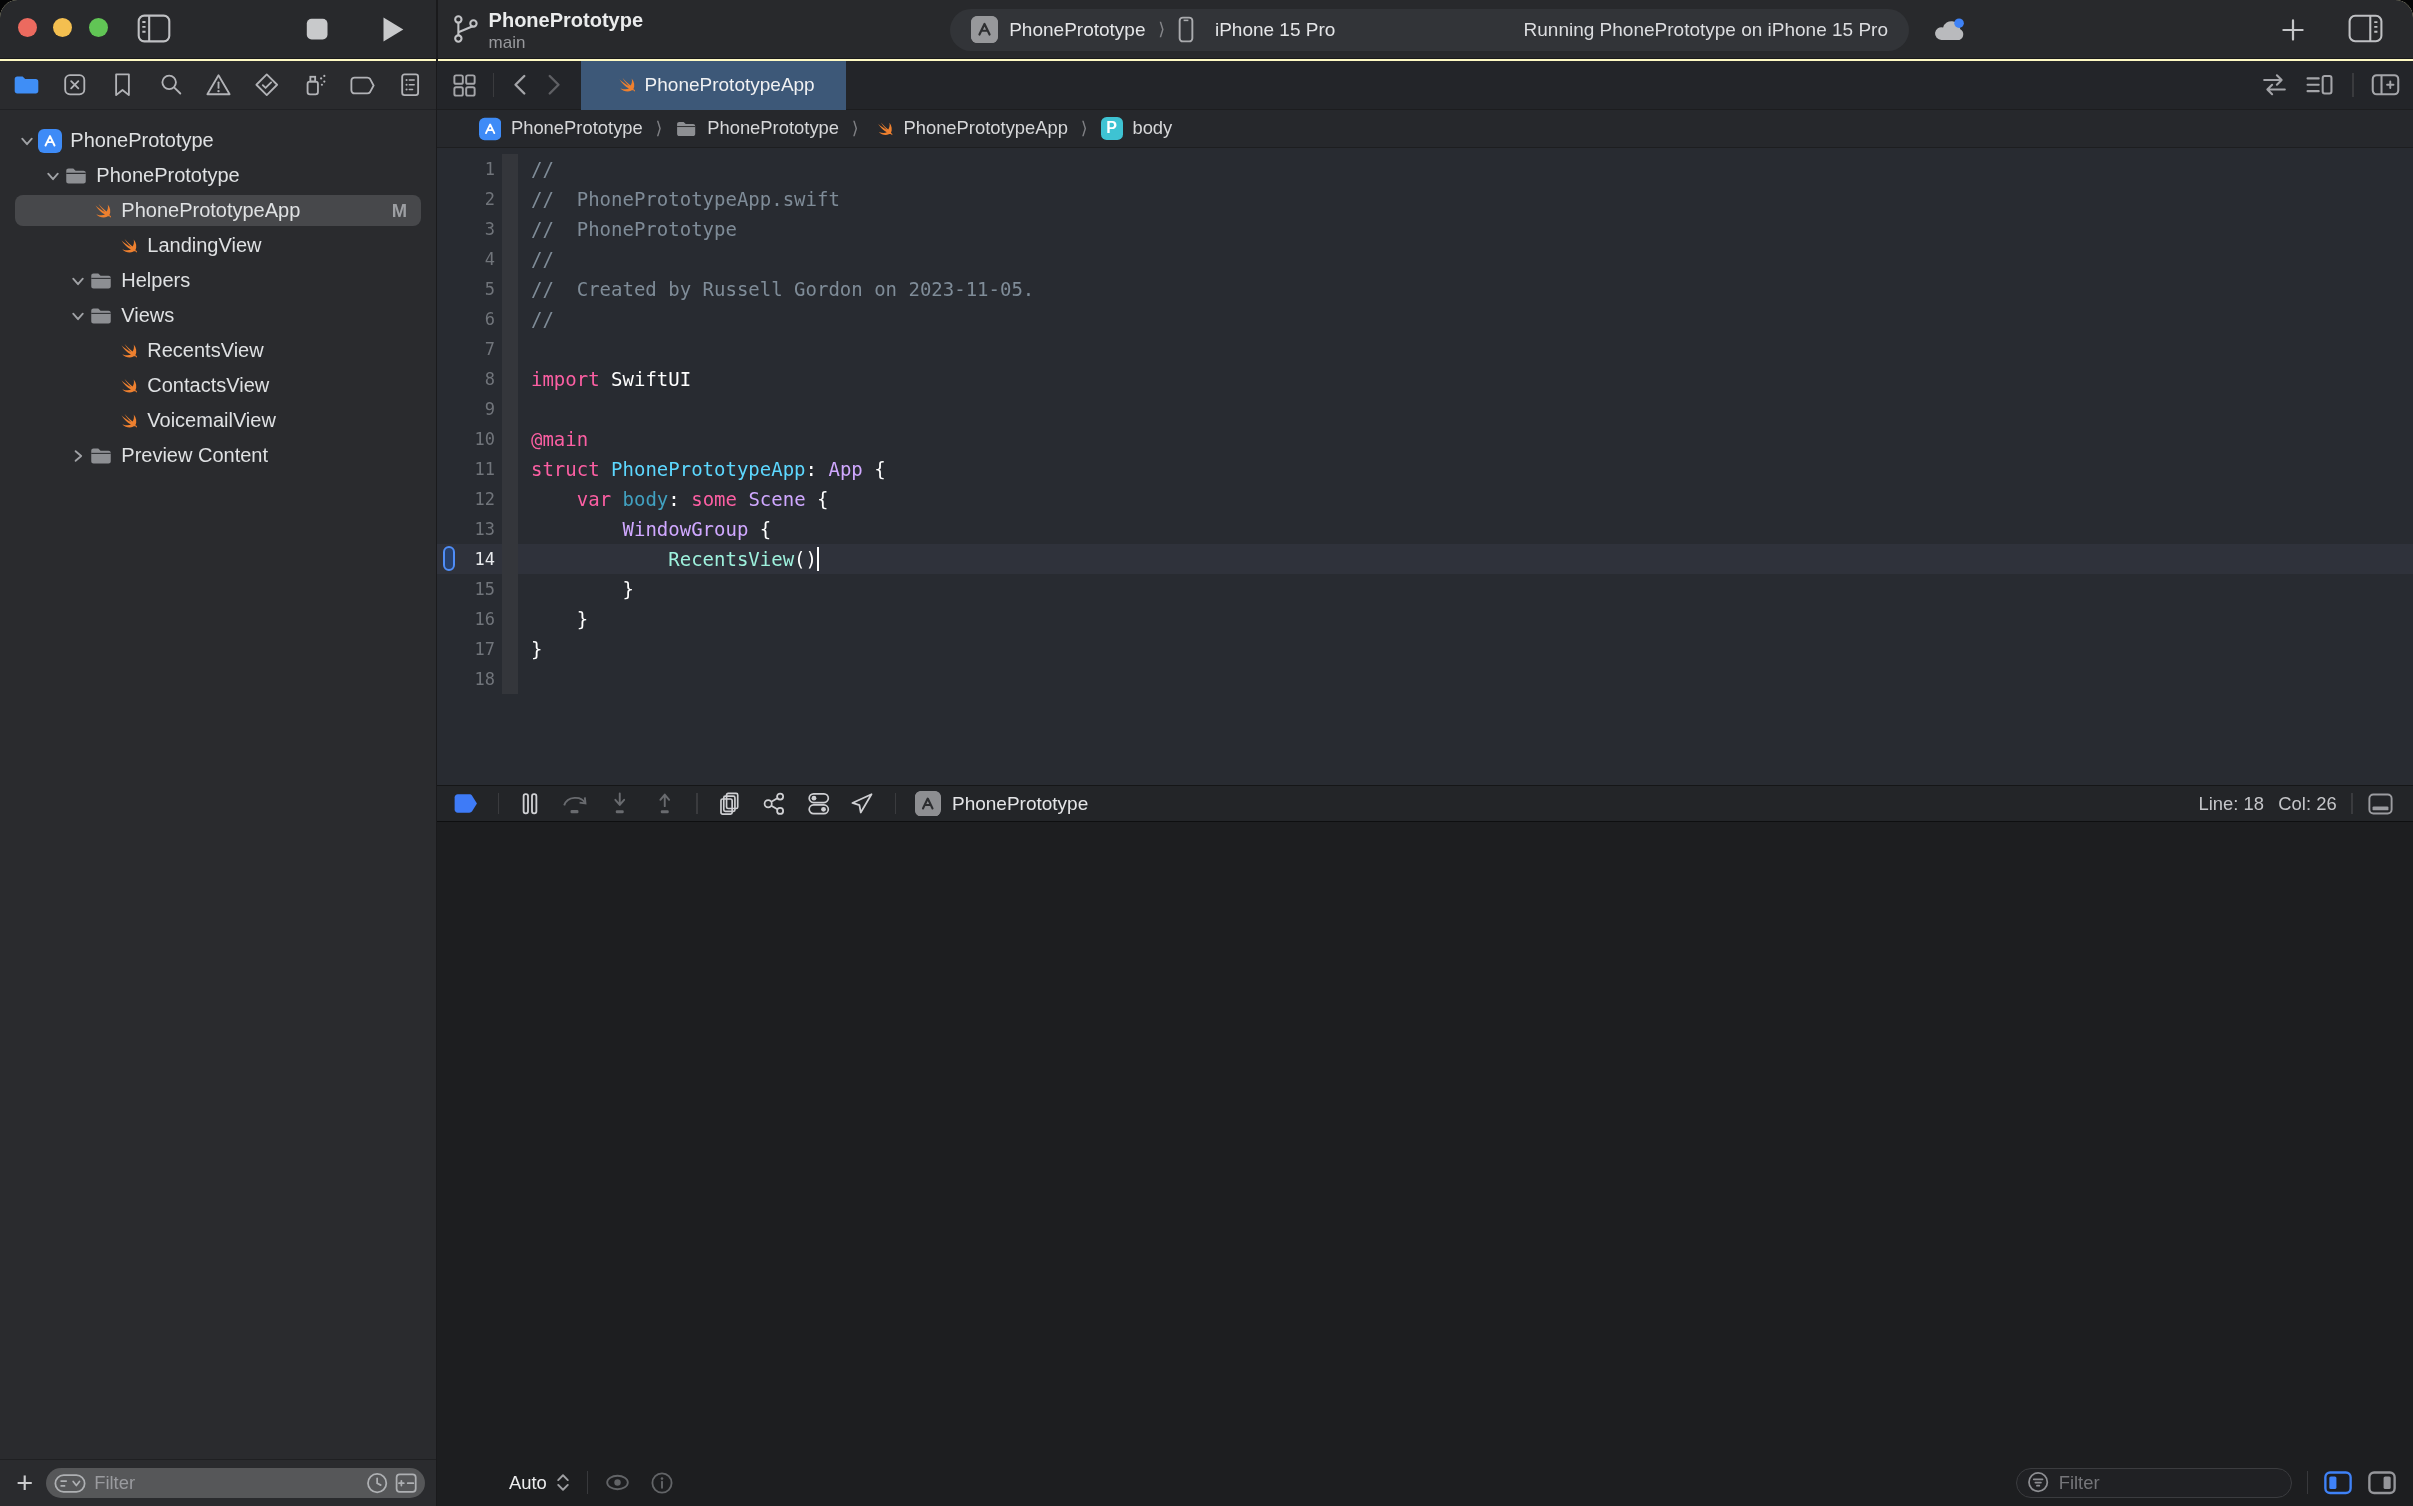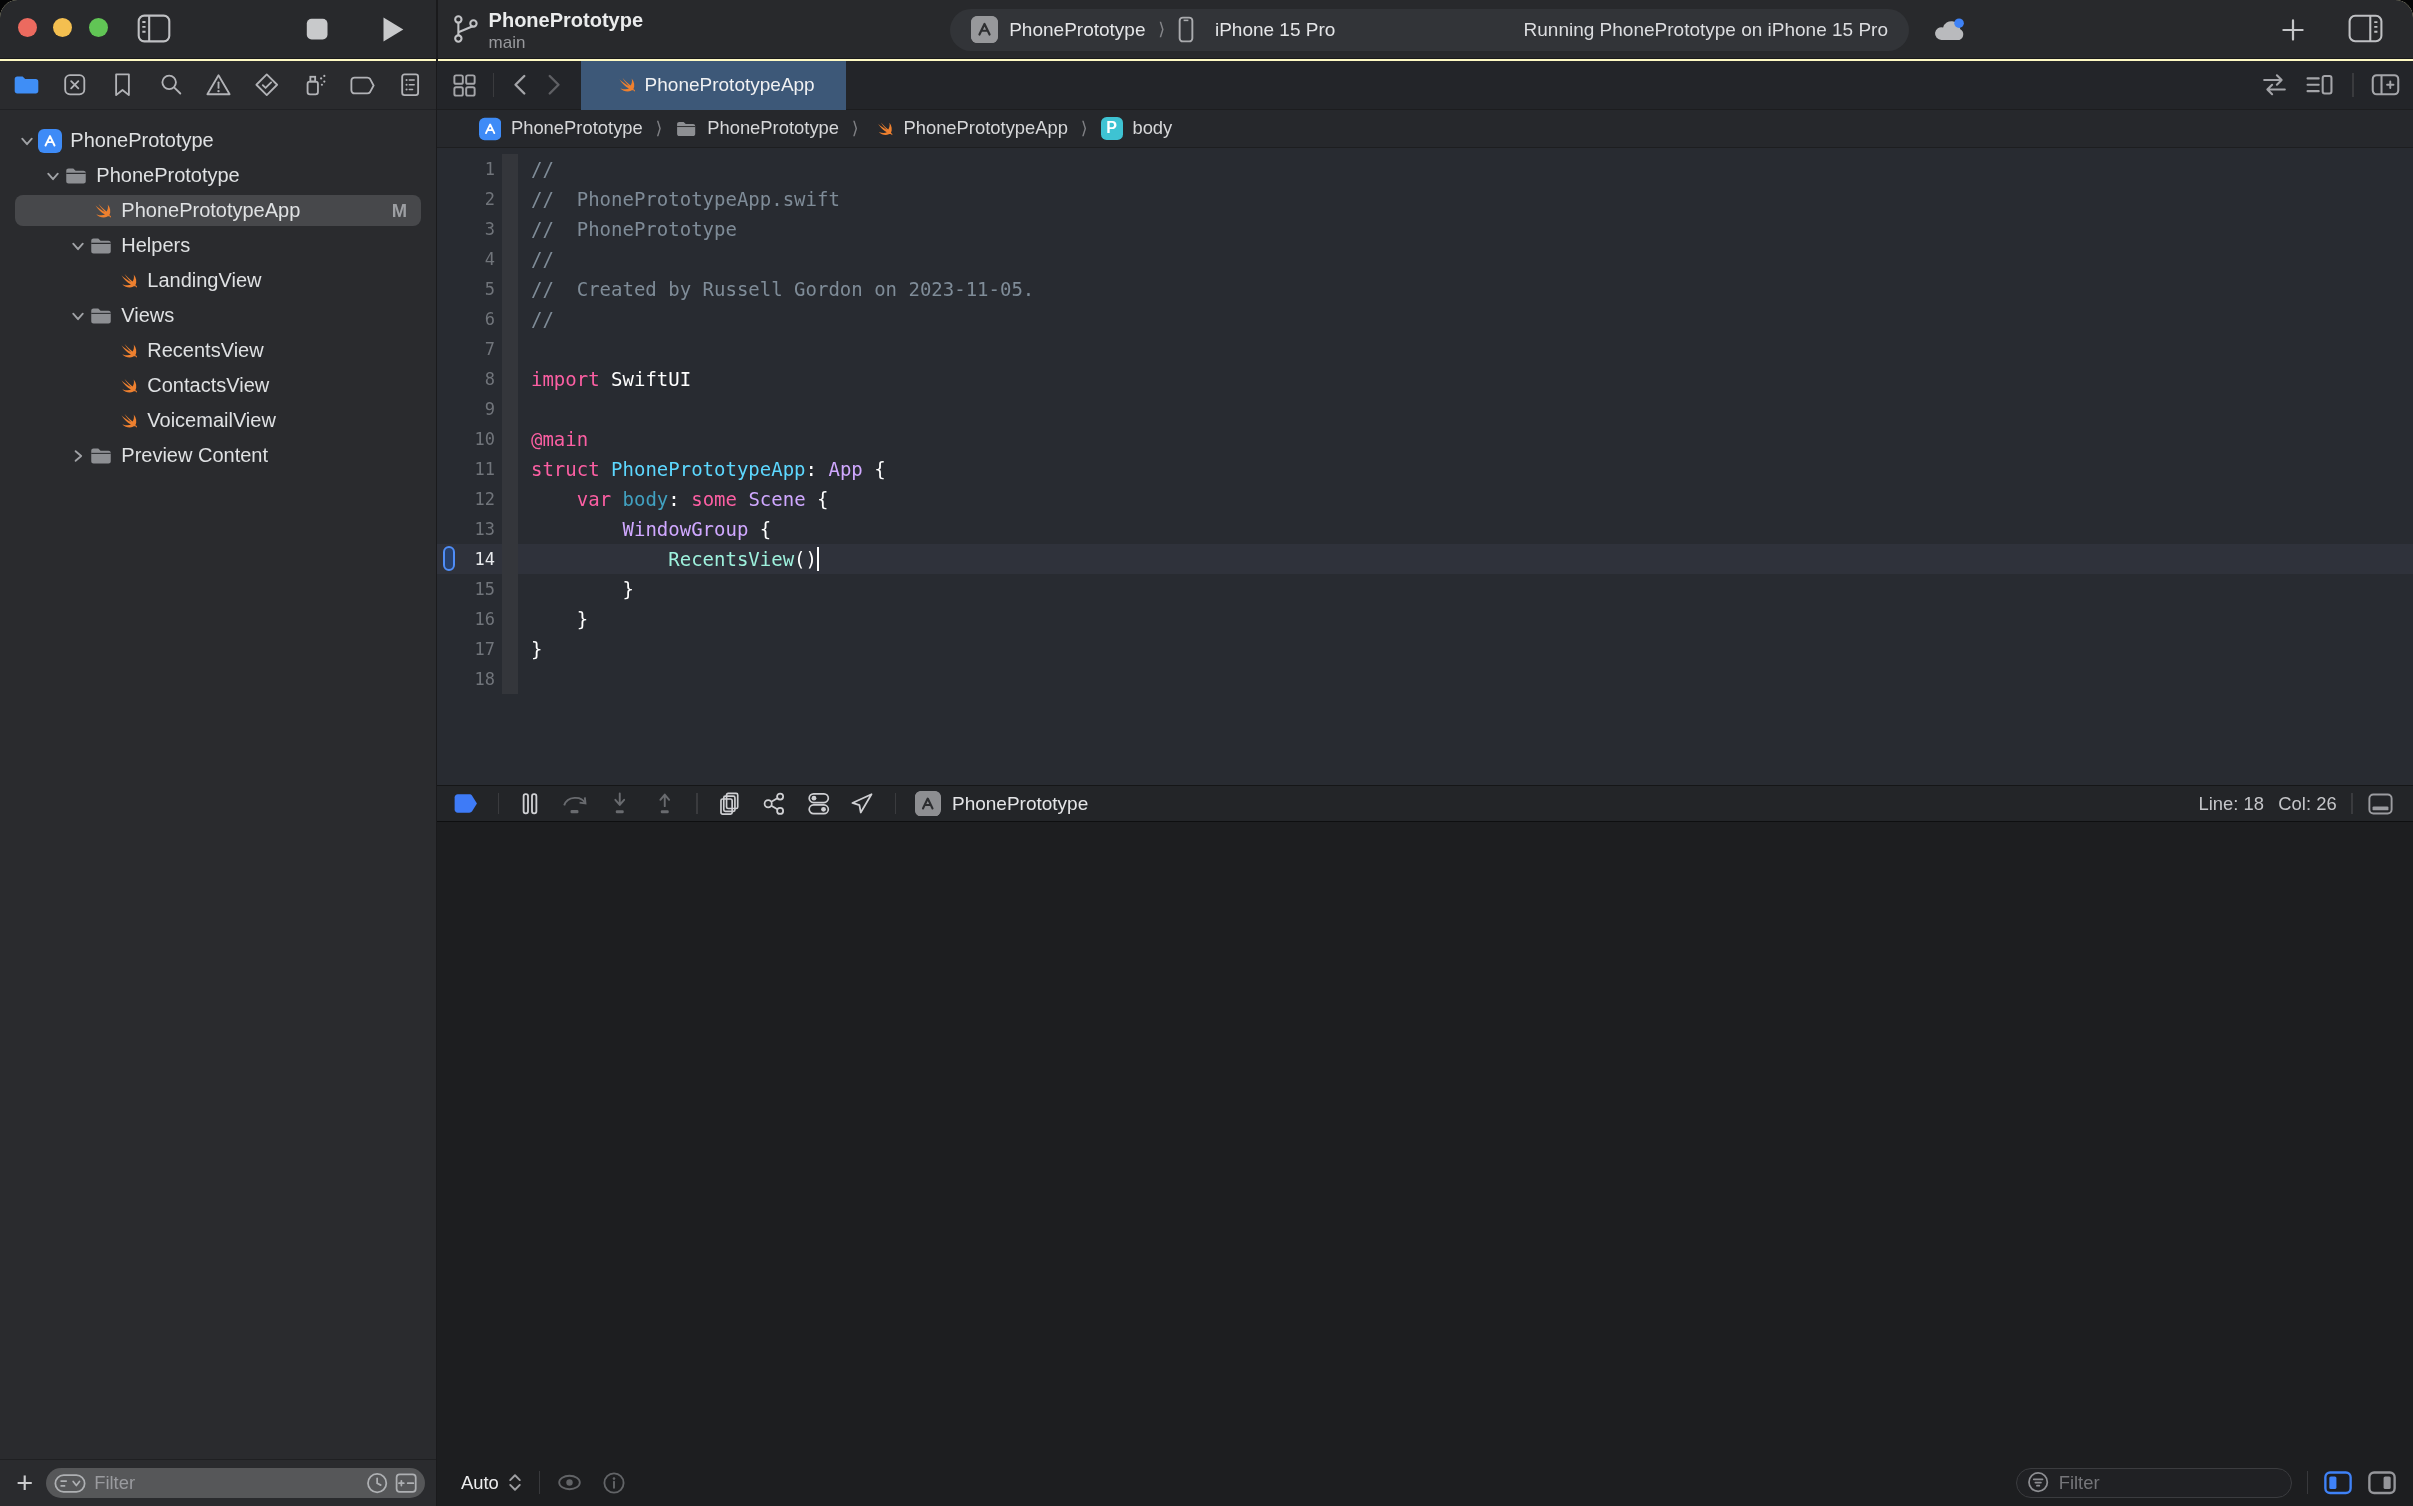--- a/index.html
+++ b/index.html
@@ -95,21 +95,21 @@
   .dbic.dim { color:#696b6f; }
   .db-div { width:1.6px; height:21px; background:#3a3b3e; }
   #db-app { display:flex; align-items:center; gap:11.2px; }
   #db-app span { font-size:19px; color:#e4e5e7; }
   #db-right { margin-left:auto; display:flex; align-items:center; gap:14.4px; }
   #db-right .lc { font-size:18.4px; color:#c5c6c9; }
 
   
   #console { flex:1; background:#1d1e20; }
   #console-bar { height:47px; background:#1d1e20; display:flex; align-items:center; padding:0 16px 0 24px; }
-  #auto-dd { display:flex; align-items:center; gap:8px; }
+  #auto-dd { display:flex; align-items:center; gap:8px;margin-left:48px; }
   #auto-dd span { font-size:18.4px; color:#ededee; }
   .cb-div { width:1.6px; height:22.3px; background:#38393c; margin:0 16px; }
   #console-right { margin-left:auto; display:flex; align-items:center; gap:14.4px; }
   #console-filter { width:276px; height:30px; border:1.6px solid #3b3c3f; background:#202124; border-radius:15px;
                     display:flex; align-items:center; padding:0 9.6px; gap:9.6px; }
   #console-filter .ph { font-size:18.4px; color:#75767a; }
 </style>
 </head>
 <body>
 
@@ -301,44 +301,44 @@
           <span class="ticon">
             <svg width="24" height="24" viewBox="0 0 32 32">
               <path d="M27.2 21.8c2.2-4.6 1.3-10.4-2.3-14.6.9 3.3.3 6.8-1.5 9.4-3.5-2.8-7.6-6.6-10.6-10 2.2 3.9 5.6 7.9 8.6 10.7-4.3-2.2-9.4-5.5-12.7-8.7 3.1 5 8 9.6 12.5 12.2-2.4 1.4-6.9 1.5-11.5-.6 3.8 4 9.8 5.6 14.3 3.4 1.9-.9 3.8-.4 4.8 1.3.8-1.1.7-2.6-1.6-3.1z" fill="#ee802f"></path>
             </svg>
           </span>
           <span class="tlabel">PhonePrototypeApp</span>
           <span class="tbadge">M</span>
         </div>
         <div class="treerow">
           <span class="rowbg"></span>
+          <span style="width:93px"></span>
+          <span class="chev"></span>
+          <span class="ticon">
+            <svg width="24" height="24" viewBox="0 0 32 32">
+              <path d="M27.2 21.8c2.2-4.6 1.3-10.4-2.3-14.6.9 3.3.3 6.8-1.5 9.4-3.5-2.8-7.6-6.6-10.6-10 2.2 3.9 5.6 7.9 8.6 10.7-4.3-2.2-9.4-5.5-12.7-8.7 3.1 5 8 9.6 12.5 12.2-2.4 1.4-6.9 1.5-11.5-.6 3.8 4 9.8 5.6 14.3 3.4 1.9-.9 3.8-.4 4.8 1.3.8-1.1.7-2.6-1.6-3.1z" fill="#ee802f"></path>
+            </svg>
+          </span>
+          <span class="tlabel">LandingView</span>
+        </div>
+        <div class="treerow">
+          <span class="rowbg"></span>
           <span style="width:67px"></span>
           <span class="chev">
             <svg width="16" height="16" viewBox="0 0 20 20">
               <path d="M4 7 l6 7 6-7" fill="none" stroke="currentColor" stroke-width="2.3" stroke-linecap="round" stroke-linejoin="round"></path>
             </svg>
           </span>
           <span class="ticon">
             <svg width="24" height="24" viewBox="0 0 32 32">
               <path d="M3 9c0-1.9 1.3-3 3-3h6.4l3 3H26c1.7 0 3 1.2 3 3v11c0 1.8-1.3 3-3 3H6c-1.7 0-3-1.2-3-3z" fill="currentColor"></path>
               <path d="M3 12.5h26" stroke="#2a2b2e" stroke-width="1.4"></path>
             </svg>
           </span>
           <span class="tlabel">Helpers</span>
-        </div>
-        <div class="treerow">
-          <span class="rowbg"></span>
-          <span style="width:93px"></span>
-          <span class="chev"></span>
-          <span class="ticon">
-            <svg width="24" height="24" viewBox="0 0 32 32">
-              <path d="M27.2 21.8c2.2-4.6 1.3-10.4-2.3-14.6.9 3.3.3 6.8-1.5 9.4-3.5-2.8-7.6-6.6-10.6-10 2.2 3.9 5.6 7.9 8.6 10.7-4.3-2.2-9.4-5.5-12.7-8.7 3.1 5 8 9.6 12.5 12.2-2.4 1.4-6.9 1.5-11.5-.6 3.8 4 9.8 5.6 14.3 3.4 1.9-.9 3.8-.4 4.8 1.3.8-1.1.7-2.6-1.6-3.1z" fill="#ee802f"></path>
-            </svg>
-          </span>
-          <span class="tlabel">LandingView</span>
         </div>
         <div class="treerow">
           <span class="rowbg"></span>
           <span style="width:67px"></span>
           <span class="chev">
             <svg width="16" height="16" viewBox="0 0 20 20">
               <path d="M4 7 l6 7 6-7" fill="none" stroke="currentColor" stroke-width="2.3" stroke-linecap="round" stroke-linejoin="round"></path>
             </svg>
           </span>
           <span class="ticon">

